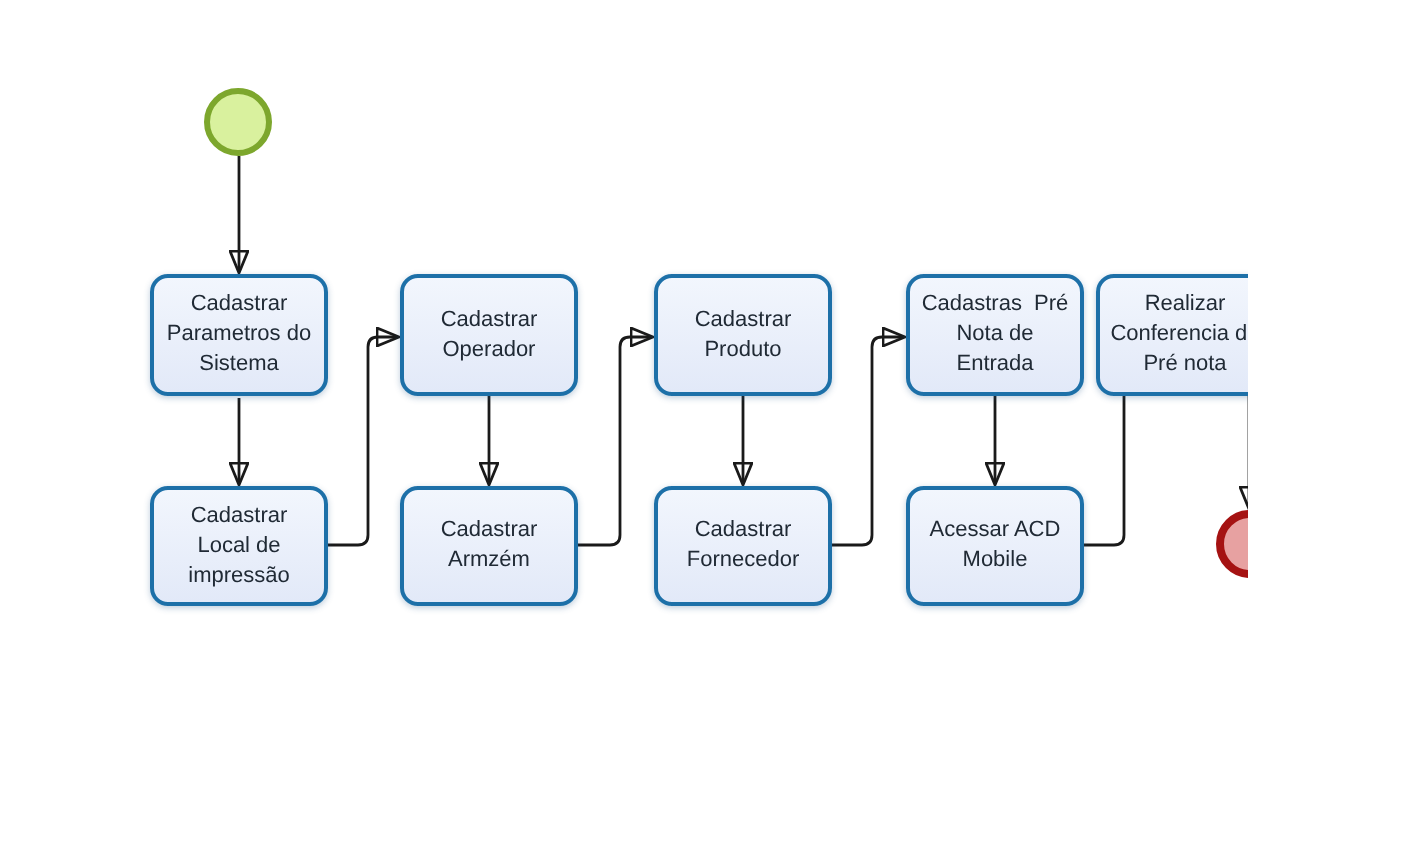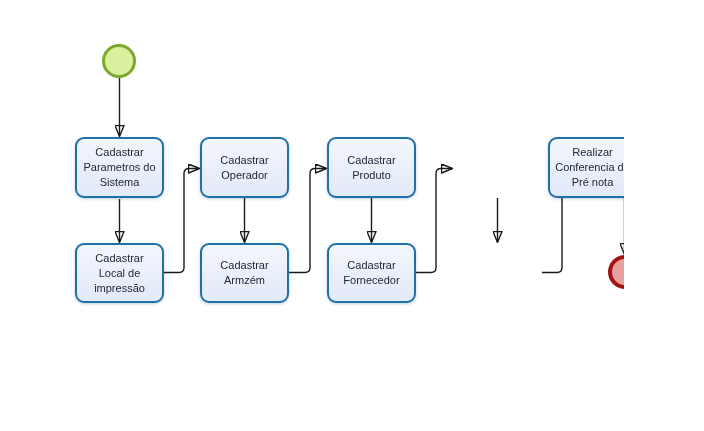--- a/index.html
+++ b/index.html
@@ -98,35 +98,44 @@
 Sistema</span>
   </div>
   <div class="task row1 c2">
     <span class="lbl">Cadastrar
 Operador</span>
   </div>
   <div class="task row1 c3">
     <span class="lbl">Cadastrar
 Produto</span>
   </div>
+  <div class="task row1 c4">
+    <span class="lbl">Cadastras  Pré
+Nota de
+Entrada</span>
+  </div>
   <div class="task row1 c5">
     <span class="lbl">Realizar
 Conferencia da
 Pré nota</span>
   </div>
 
   <div class="task row2 c1">
     <span class="lbl">Cadastrar
 Local de
 impressão</span>
   </div>
   <div class="task row2 c2">
     <span class="lbl">Cadastrar
 Armzém</span>
   </div>
   <div class="task row2 c3">
     <span class="lbl">Cadastrar
 Fornecedor</span>
   </div>
+  <div class="task row2 c4">
+    <span class="lbl">Acessar ACD
+Mobile</span>
+  </div>
 
   <div class="event end"></div>
 
 </div>
 
 </body></html>

